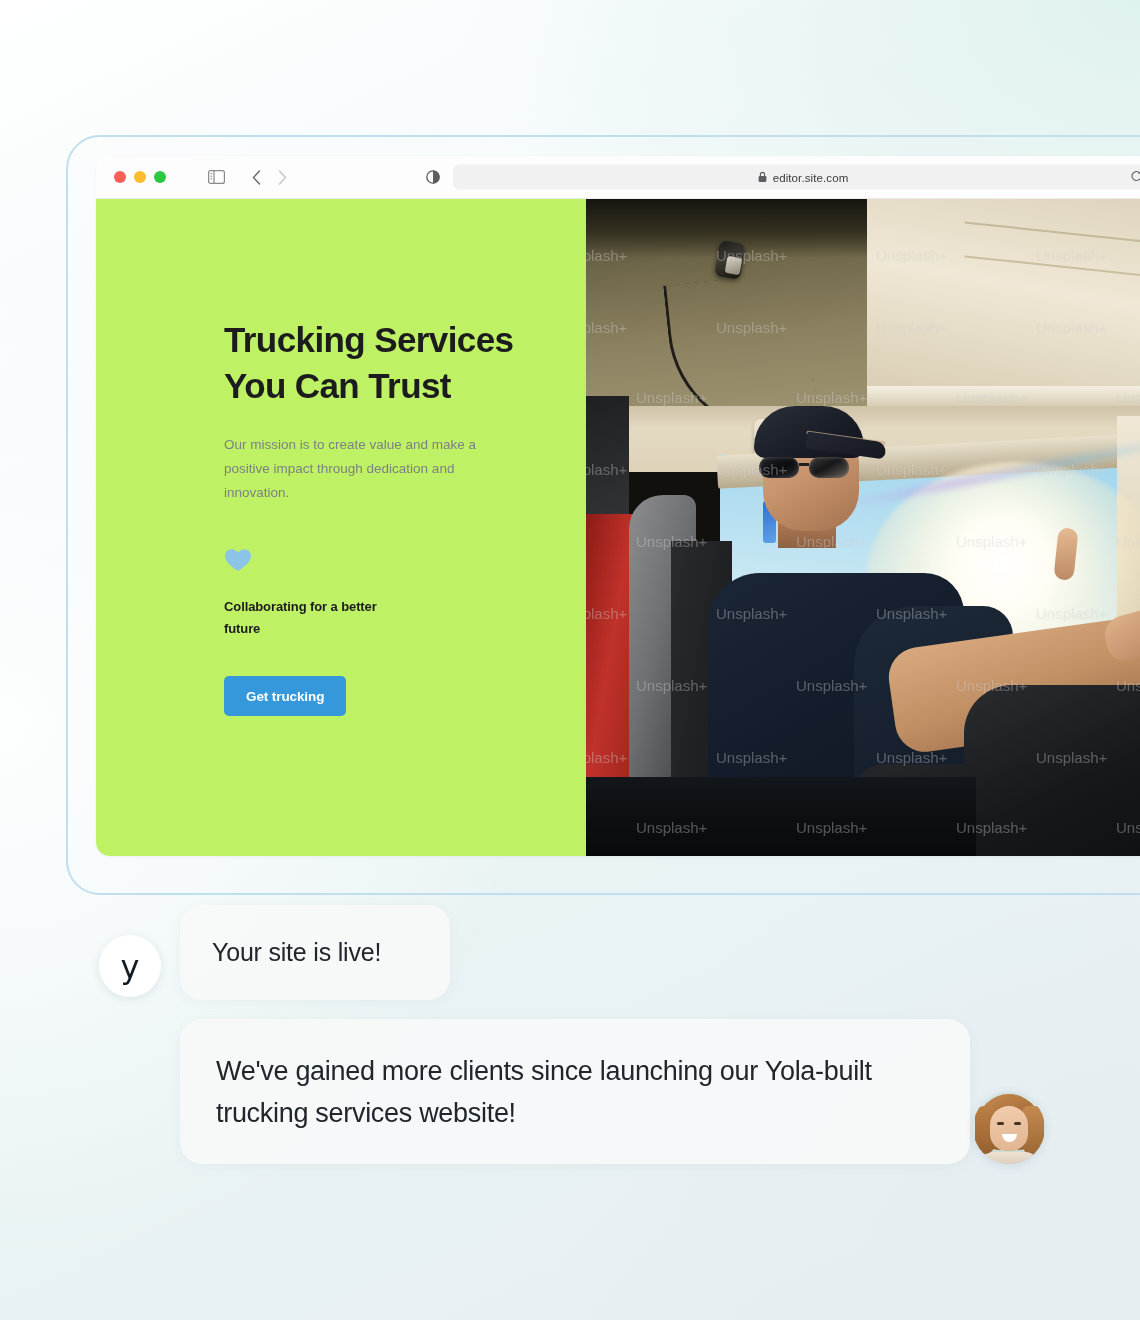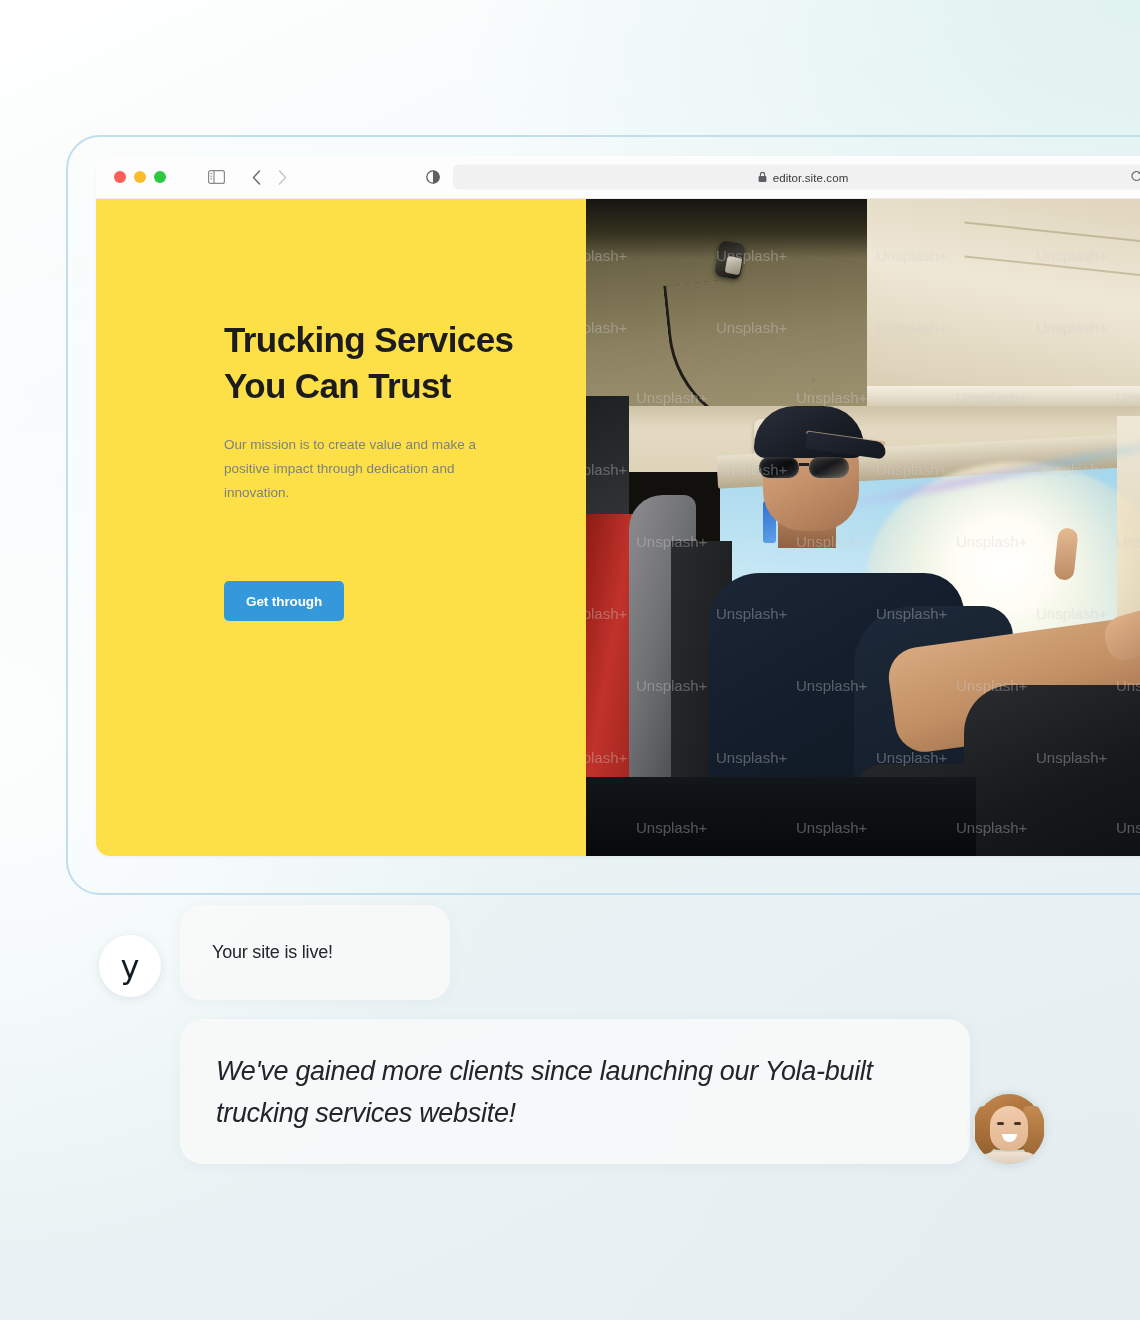--- a/index.html
+++ b/index.html
@@ -66,21 +66,21 @@
     background:#f1f1f1;
     border-radius:6px;
     display:flex; align-items:center; justify-content:center;
     gap:6px;
   }
   #address-text { font-size:11.5px; color:#3a3a3a; letter-spacing:.1px; }
   #reload-btn { position:absolute; right:10px; top:50%; transform:translateY(-50%); }
 
   
   #site { display:flex; height:657px; background:#fff; }
-  #site-left { width:490px; flex:none; position:relative; background:#fde047; }
+  #site-left { width:490px; flex:none; position:relative; background:#bef264; }
   #site-right { flex:1; position:relative; overflow:hidden; }
 
   #hero-copy { position:absolute; left:128px; top:118px; width:300px; }
   h1#hero-title {
     font-size:35px; line-height:46px; font-weight:700;
     color:#1c1c1e; letter-spacing:-0.6px;
   }
   #hero-sub {
     margin-top:24px;
     font-size:13.5px; line-height:24px;
@@ -224,24 +224,24 @@
     line-height:1; margin-top:2px; font-family:"DejaVu Sans", sans-serif; }
 
   .bubble {
     position:absolute;
     background:rgba(247,249,249,0.93);
     border-radius:22px;
     box-shadow:0 2px 14px rgba(60,90,110,.055);
   }
   #bubble-1 { left:180px; top:905px; width:270px; height:95px;
     display:flex; align-items:center; padding-left:32px; }
-  #bubble-1 .txt { font-size:18px; color:#20262c; letter-spacing:-.2px; }
+  #bubble-1 .txt { font-size:25px; color:#20262c; letter-spacing:-.2px; }
 
   #bubble-2 { left:180px; top:1019px; width:790px; height:145px;
-    display:flex; align-items:center; padding:4px 36px;font-style:italic; }
+    display:flex; align-items:center; padding:4px 36px; }
   #bubble-2 .txt { font-size:27px; line-height:42px; color:#20262c; letter-spacing:-.3px; }
 
   
   #avatar-person {
     position:absolute; left:973px; top:1092px;
     width:72px; height:72px; border-radius:50%;
     overflow:hidden; box-shadow:0 2px 10px rgba(60,90,110,.14);
     background:#cfe3e0;
   }
   #avatar-person .p { position:absolute; }
@@ -325,24 +325,32 @@
   <div id="site">
 
     <div id="site-left">
       <div id="hero-copy">
         <h1 id="hero-title">Trucking Services You Can Trust</h1>
         <p id="hero-sub">Our mission is to create value and make a positive impact through dedication and innovation.</p>
 
         <div id="features">
 
 
+          <div class="feature">
+            <div class="ico">
+              <svg width="28" height="28" viewBox="0 0 28 28">
+                <path d="M14 25 C4 18.4 1 13.9 1 9.9 C1 6 4 3.2 7.6 3.2 c2.4 0 4.6 1.25 6.4 3.6 1.8-2.35 4-3.6 6.4-3.6 C24 3.2 27 6 27 9.9 c0 4-3 8.5-13 15.1 Z" fill="#8cc4e8"></path>
+              </svg>
+            </div>
+            <div class="flabel">Collaborating for a better future</div>
+          </div>
 
         </div>
 
-        <button id="cta">Get through</button>
+        <button id="cta">Get trucking</button>
       </div>
     </div>
 
     <div id="site-right">
       <div id="photo">
         <div class="ph ceiling"></div>
         <div class="ph ceiling-dark"></div>
         <div class="ph shelf"></div>
         <div class="ph shelf-line"></div>
         <div class="ph shelf-line2"></div>

